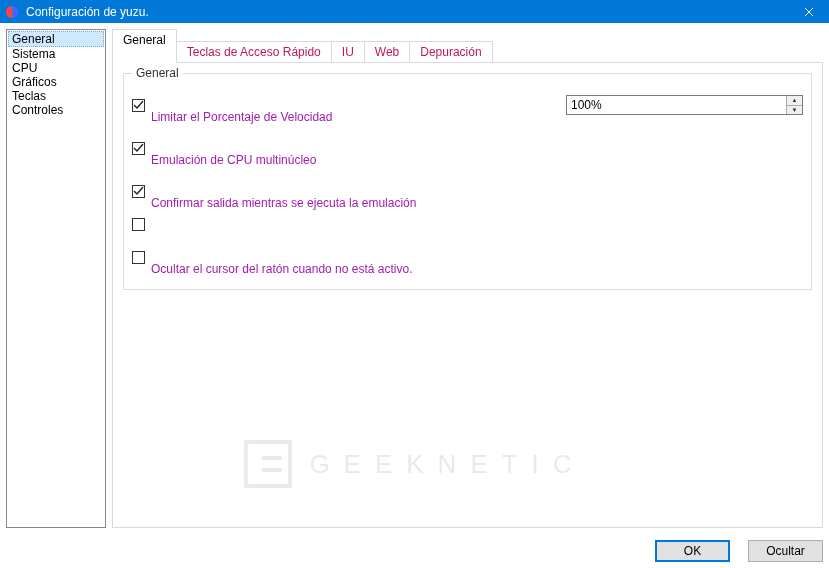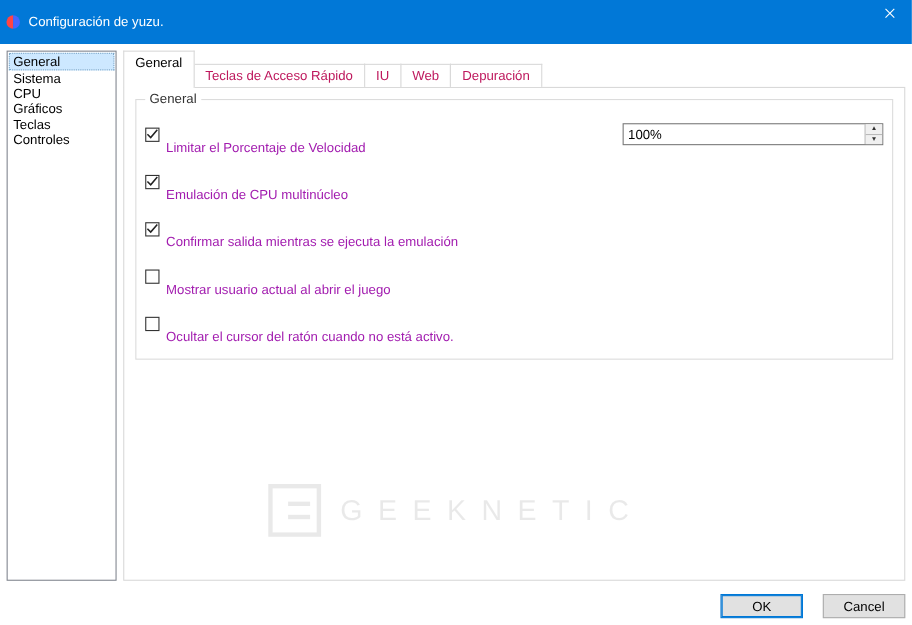--- a/index.html
+++ b/index.html
@@ -9,21 +9,21 @@
   background: #fff;
   width: 829px;
   height: 568px;
   overflow: hidden;
   display: flex;
   flex-direction: column;
 }
 .titlebar {
   background: #0178d7;
   color: #fff;
-  height: 40px;
+  height: 23px;
   display: flex;
   align-items: center;
   padding: 0 4px;
   position: relative;
 }
 .titlebar .app-icon {
   width: 16px; height: 16px;
   margin-right: 6px;
   display: inline-flex;
   align-items: center;
@@ -286,33 +286,32 @@
             <div class="row">
               <span class="chk checked">
                 <svg viewBox="0 0 11 11">
                   <path d="M1 5 L4 8 L10 1" stroke="#222" stroke-width="1.4" fill="none"></path>
                 </svg>
               </span>
               <span class="chk-label">Confirmar salida mientras se ejecuta la emulación</span>
             </div>
             <div class="row">
               <span class="chk"></span>
-              <span class="chk-label">Mostrar usuario actual al abrir el juego</span>
             </div>
             <div class="row">
               <span class="chk"></span>
               <span class="chk-label">Ocultar el cursor del ratón cuando no está activo.</span>
             </div>
           </div>
       </div>
     </div>
   </div>
 </div>
 
 <div class="footer">
   <button class="primary">OK</button>
-  <button>Cancel</button>
+  <button>Ocultar</button>
 </div>
 
 <div class="watermark">
   <div class="logo"></div>
   <div class="text">GEEKNETIC</div>
 </div>
 
 </body></html>

